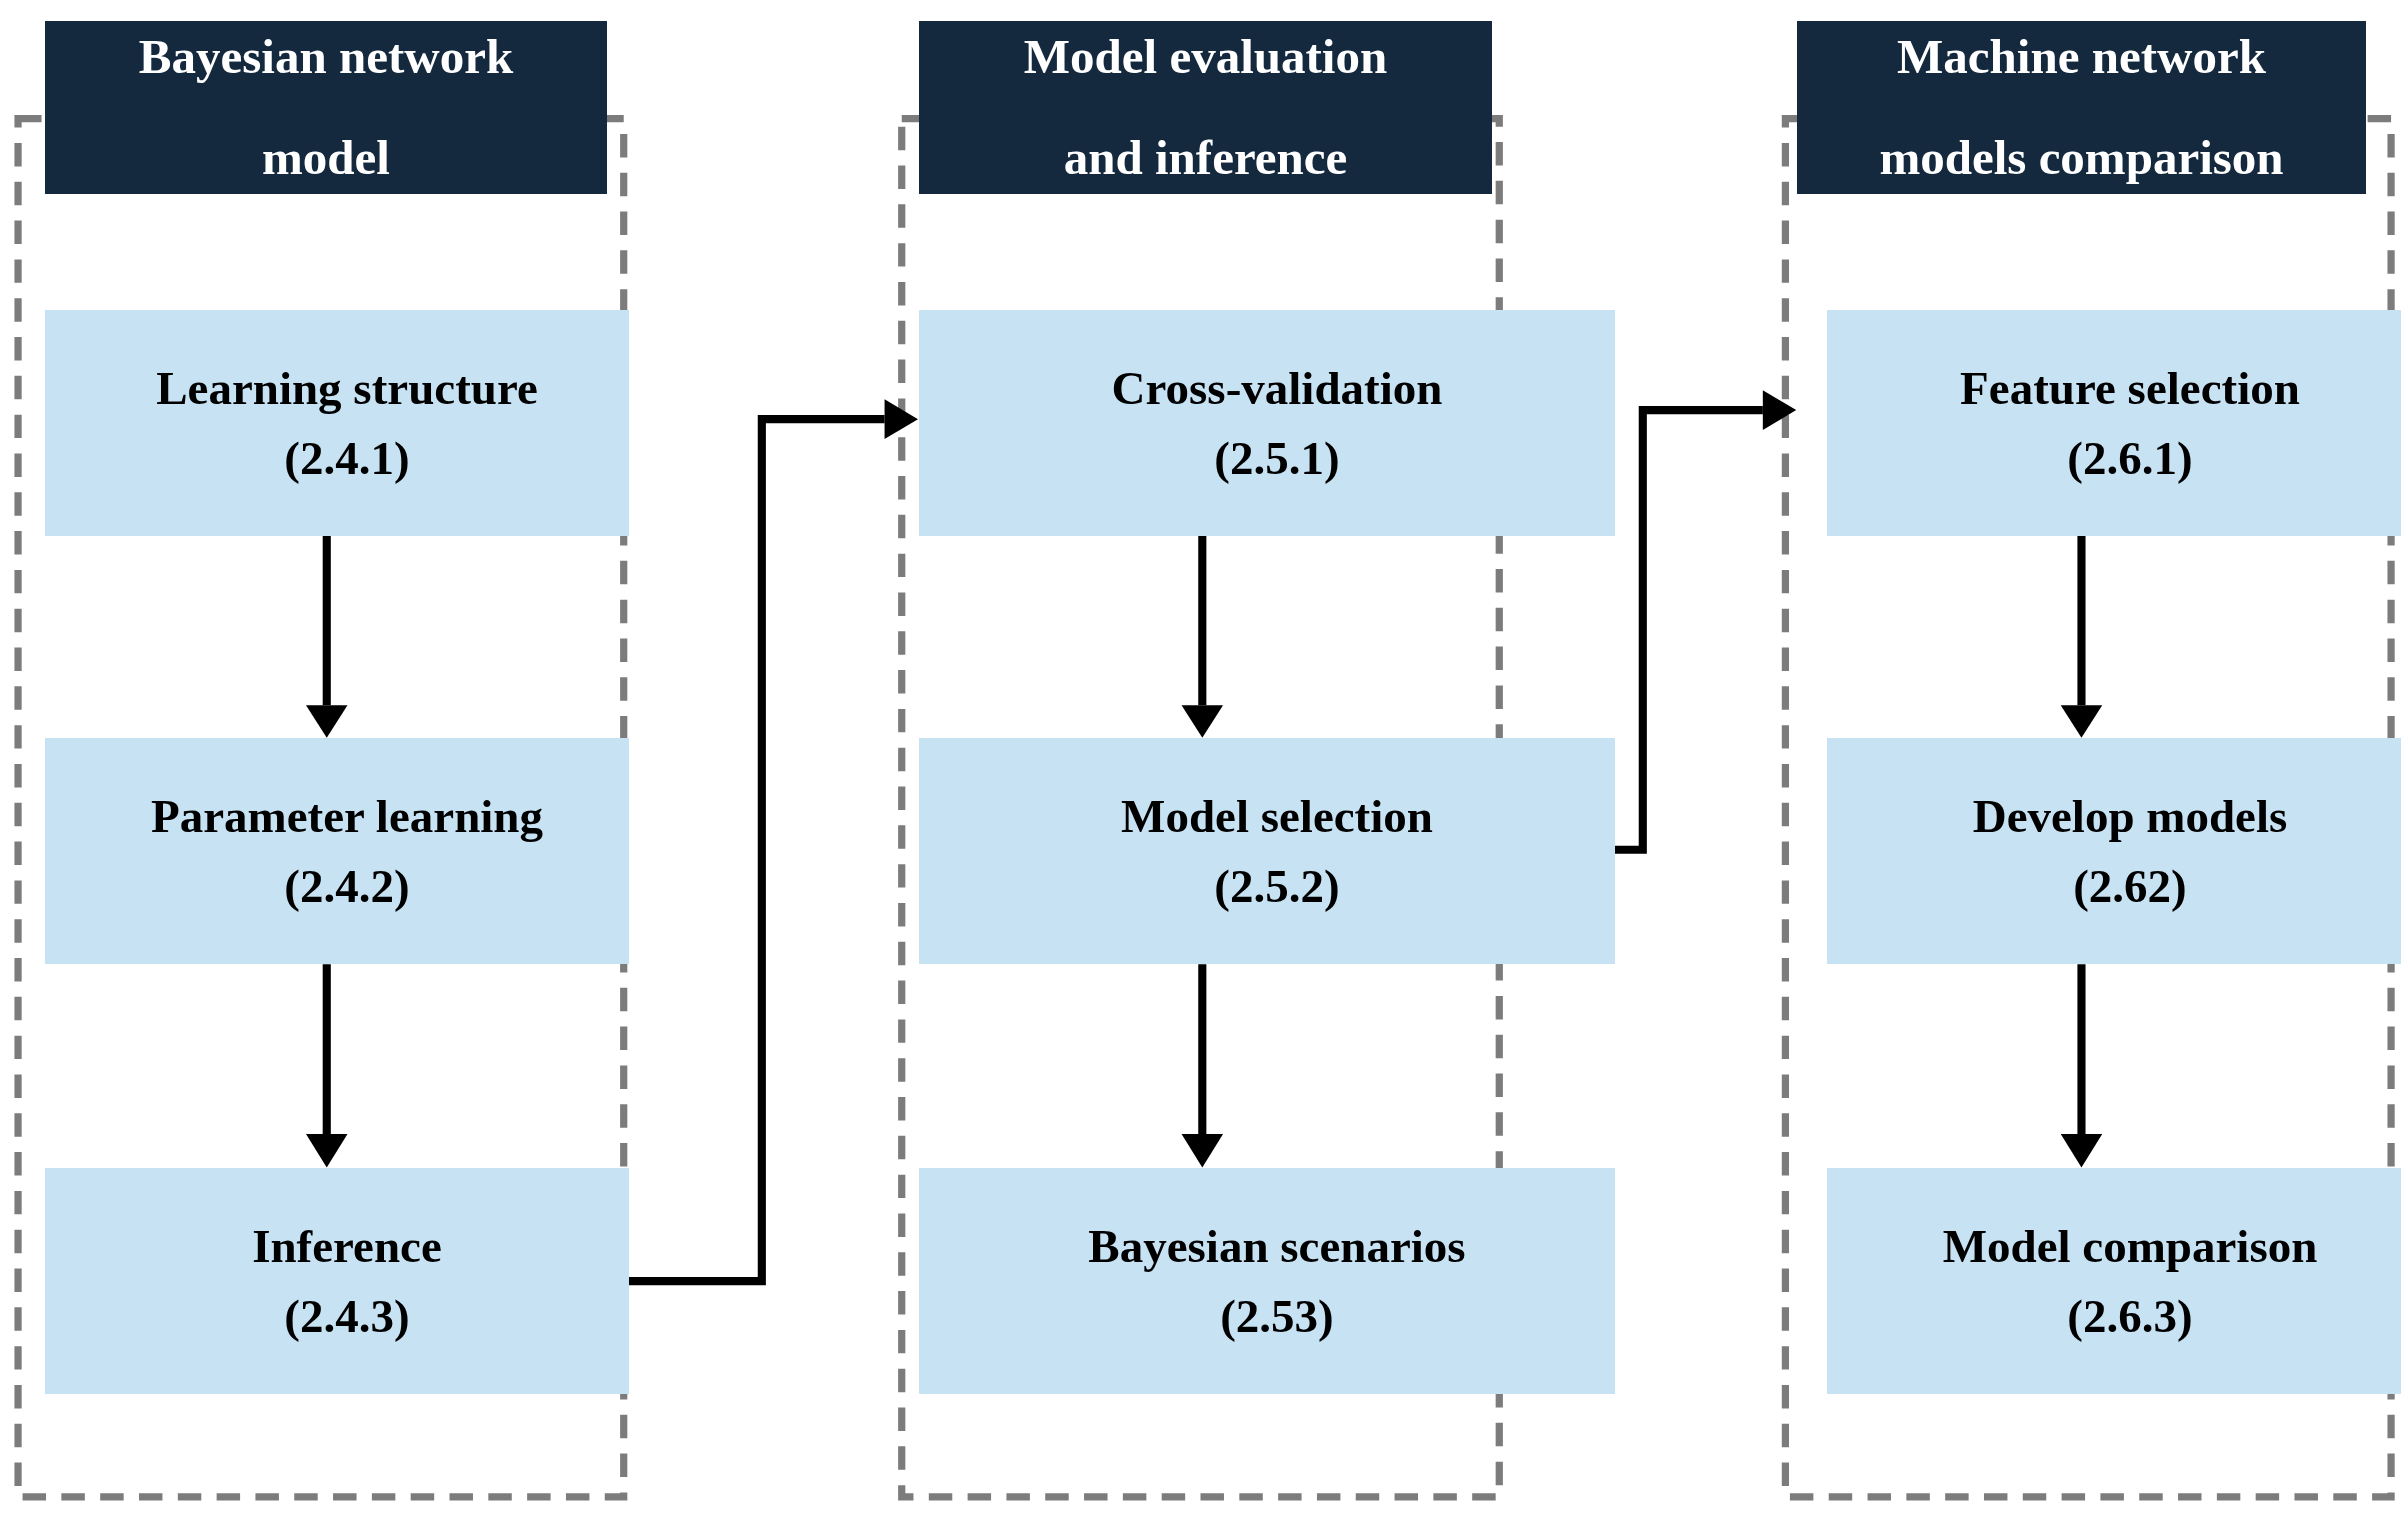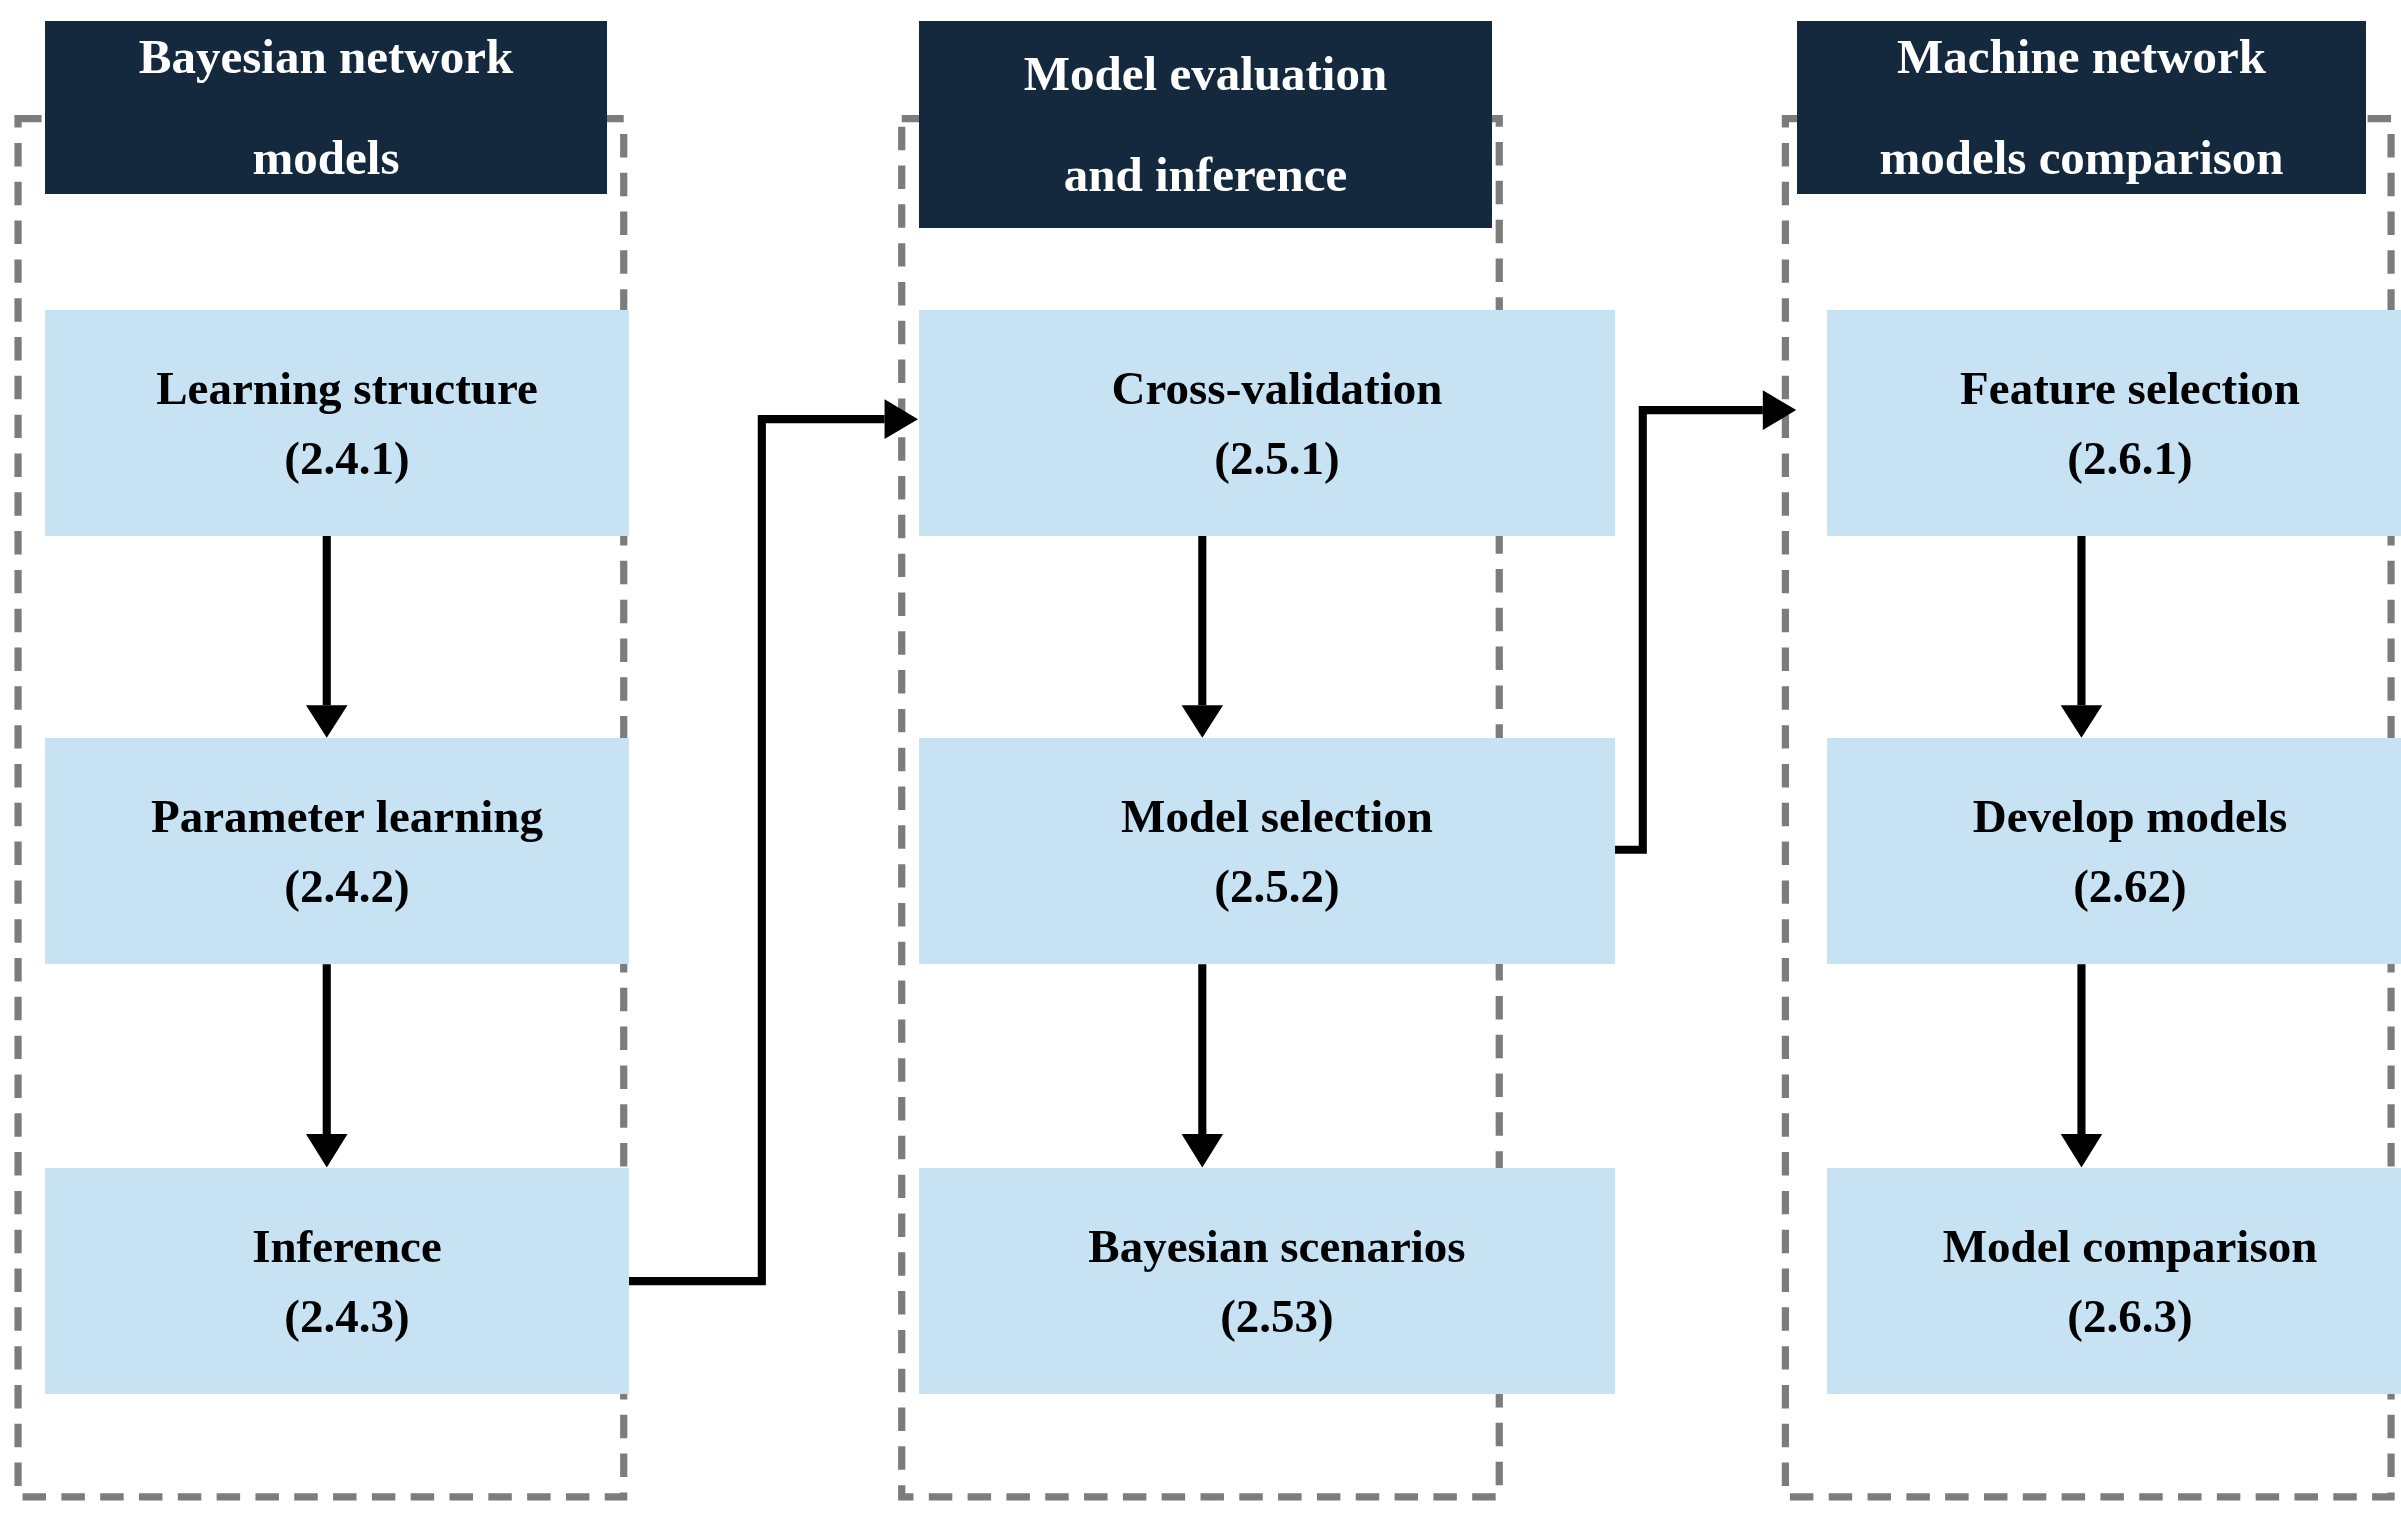--- a/index.html
+++ b/index.html
@@ -43,21 +43,21 @@
     justify-content: center;
     text-align: center;
     font-weight: 700;
     font-size: 47px;
     line-height: 1.5;
     height: 226px;
     padding-left: 20px;
   }
   
   #hdr-1 { left: 45px;   top: 21px; width: 562px; height: 173px; }
-  #hdr-2 { left: 919px; top: 21px; width: 573px; height: 207px; }
+  #hdr-2 { left: 919px; top: 21px; width: 573px; height: 173px; }
   #hdr-3 { left: 1797px; top: 21px; width: 569px; height: 173px; }
   
   .col1 { left: 45px;   width: 564px; }
   .col2 { left: 919px; width: 676px; }
   .col3 { left: 1799px; width: 566px; margin-left: 28px; }
   
   .row1 { top: 310px; }
   .row2 { top: 738px; }
   .row3 { top: 1168px; }
 </style>
@@ -105,21 +105,21 @@
     </g>
 
     <g>
       <polyline points="1647,941 1820,941 1820,454 1953,454" fill="none" stroke="#000" stroke-width="9"></polyline>
       <polygon points="1953,432 1953,476 1990,454" fill="#000"></polygon>
     </g>
   </svg>
 
   <div id="hdr-1" class="hdr">
     <span>Bayesian network</span>
-    <span>models</span>
+    <span>model</span>
   </div>
   <div id="hdr-2" class="hdr">
     <span>Model evaluation</span>
     <span>and inference</span>
   </div>
   <div id="hdr-3" class="hdr">
     <span>Machine network</span>
     <span>models comparison</span>
   </div>
 

